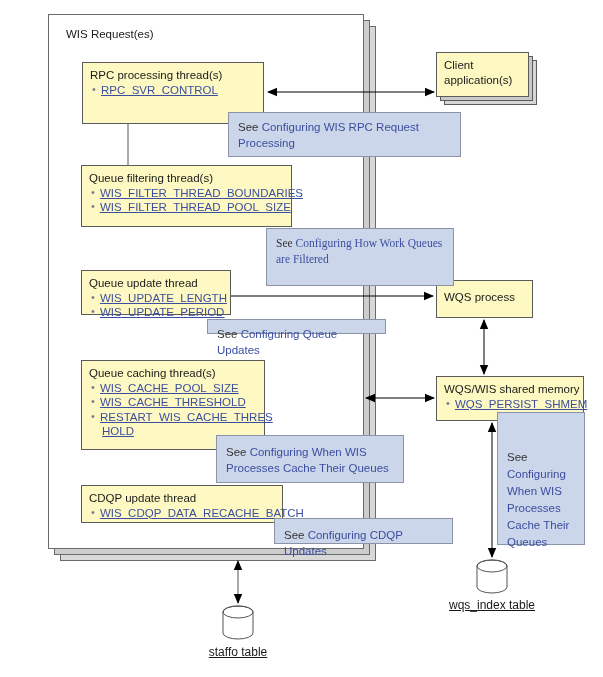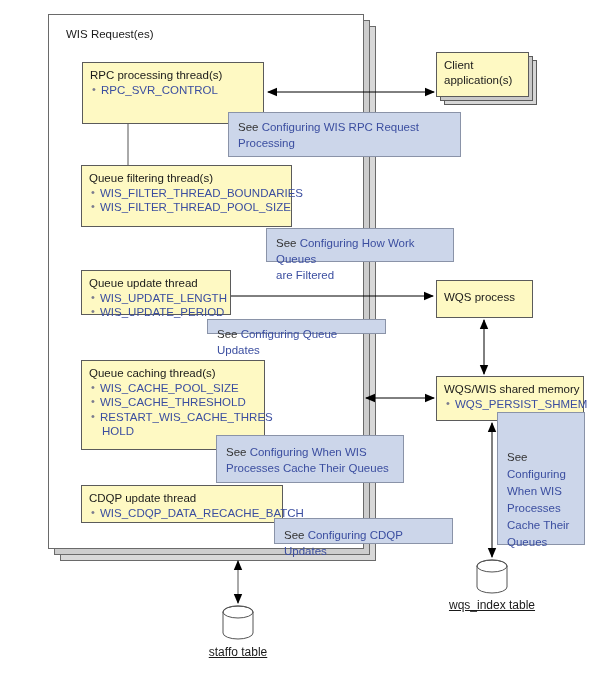--- a/index.html
+++ b/index.html
@@ -40,20 +40,21 @@
   }
   .stack-shadow.s2 { background: #d6d6d6; z-index: 3; }
   .box .title {
     color: #1a1a1a;
     white-space: nowrap;
   }
   .box .param {
     color: #3b4ea0;
     white-space: nowrap;
     padding-left: 2px;
+    text-decoration: underline;
   }
   .box .param .bullet {
     display: inline-block;
     width: 9px;
     color: #7b7b8e;
     font-size: 11px;
     vertical-align: top;
     position: relative;
     top: -1px;
   }
@@ -221,21 +222,21 @@
   <div class="box" style="left:436px; top:376px; width:148px; height:45px;">
     <div class="title">WQS/WIS shared memory</div>
     <div class="param"><span class="bullet">•</span><span>WQS_PERSIST_SHMEM</span></div>
   </div>
 
   <div class="callout" style="left:228px; top:112px; width:233px; height:45px;">
     <div><span class="see">See </span><span>Configuring WIS RPC Request</span></div>
     <div>Processing</div>
   </div>
 
-  <div class="callout" style="left:266px; top:228px; width:188px; height:34px;">
+  <div class="callout" style="left:266px; top:228px; width:188px; height:58px;font-family:Liberation Serif, serif;">
     <div><span class="see">See </span><span>Configuring How Work Queues</span></div>
     <div>are Filtered</div>
   </div>
 
   <div class="callout" style="left:207px; top:319px; width:179px; height:15px; padding-top:6px;">
     <div><span class="see">See </span><span>Configuring Queue Updates</span></div>
   </div>
 
   <div class="callout" style="left:216px; top:435px; width:188px; height:48px; padding-top:8px;">
     <div><span class="see">See </span><span>Configuring When WIS</span></div>

